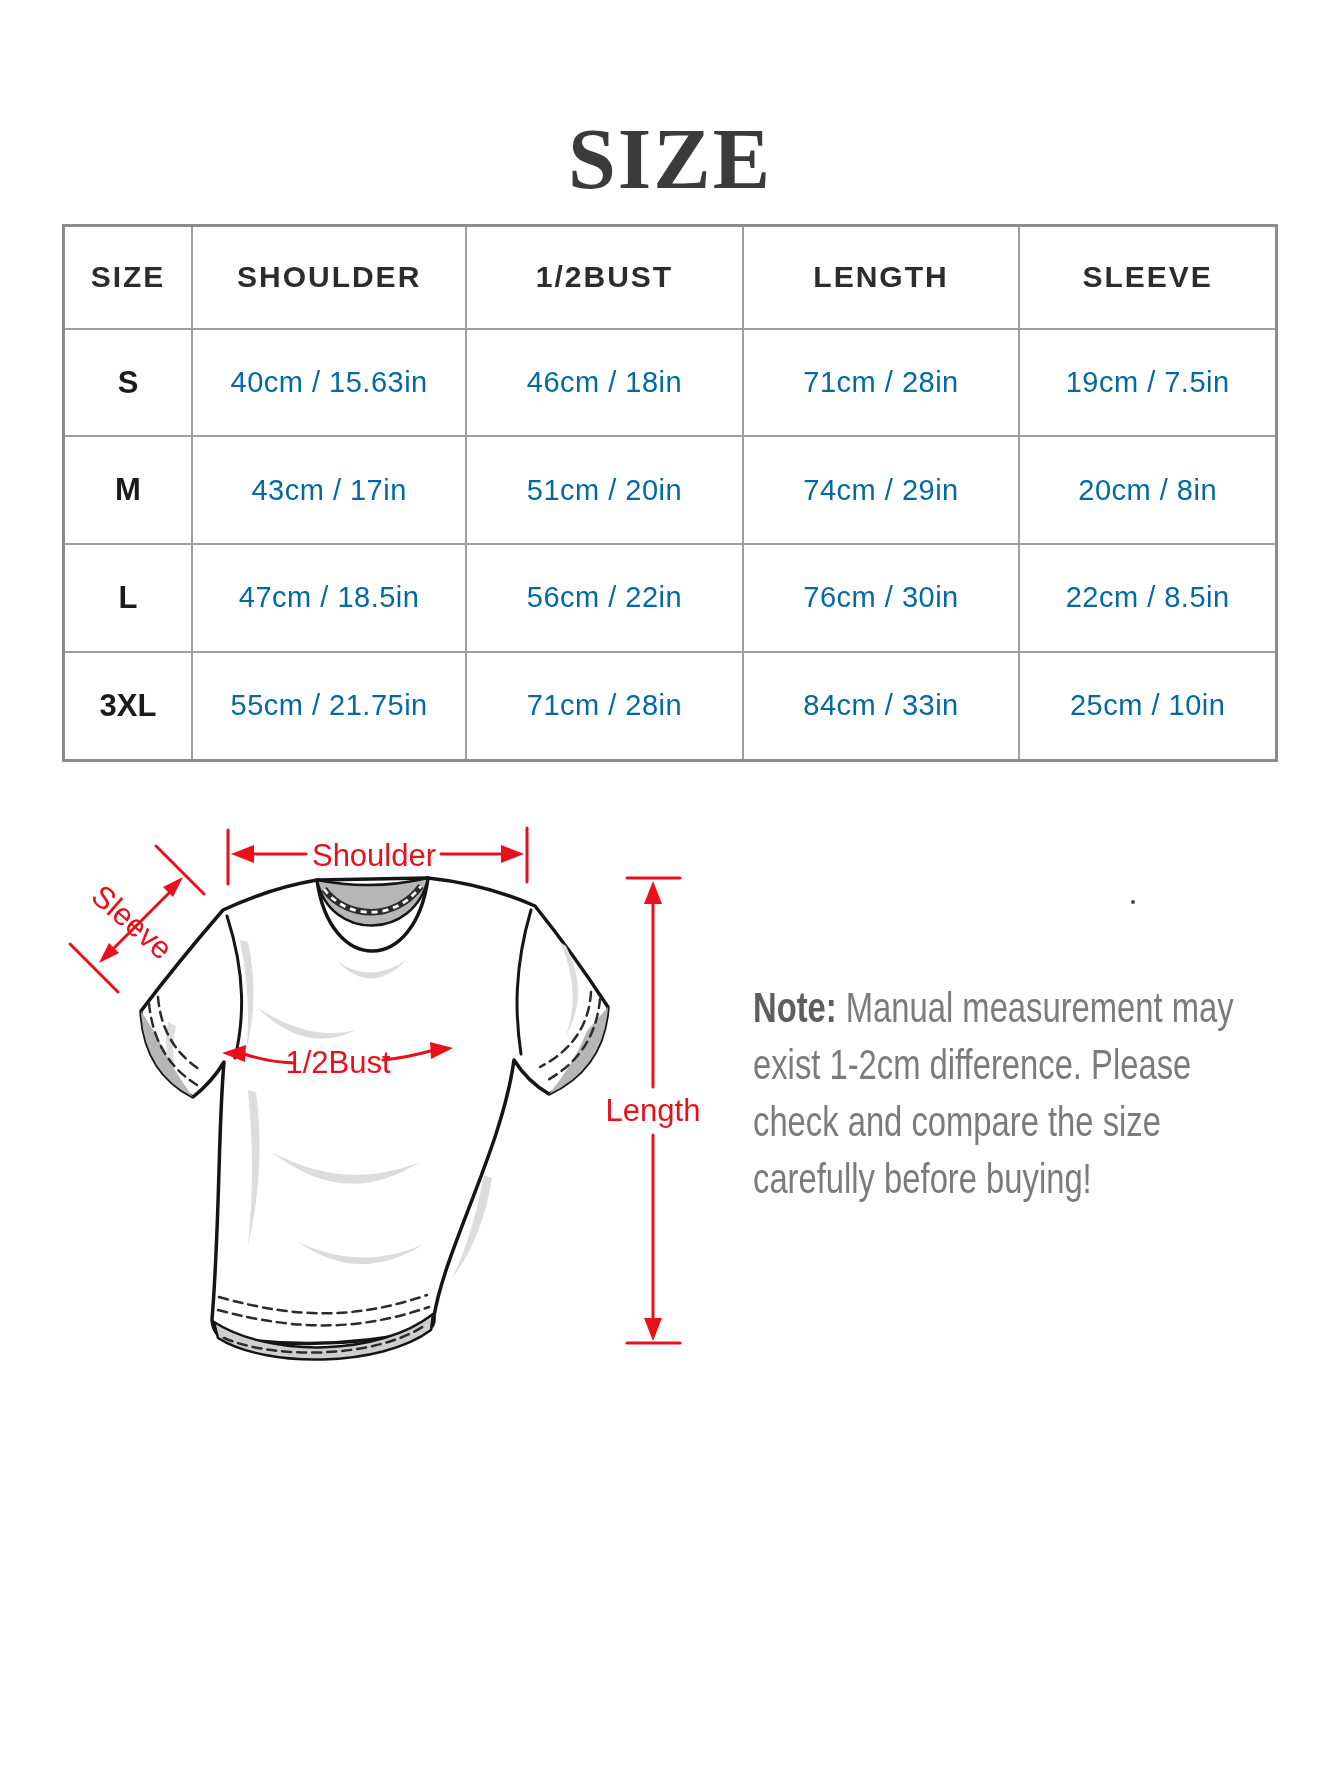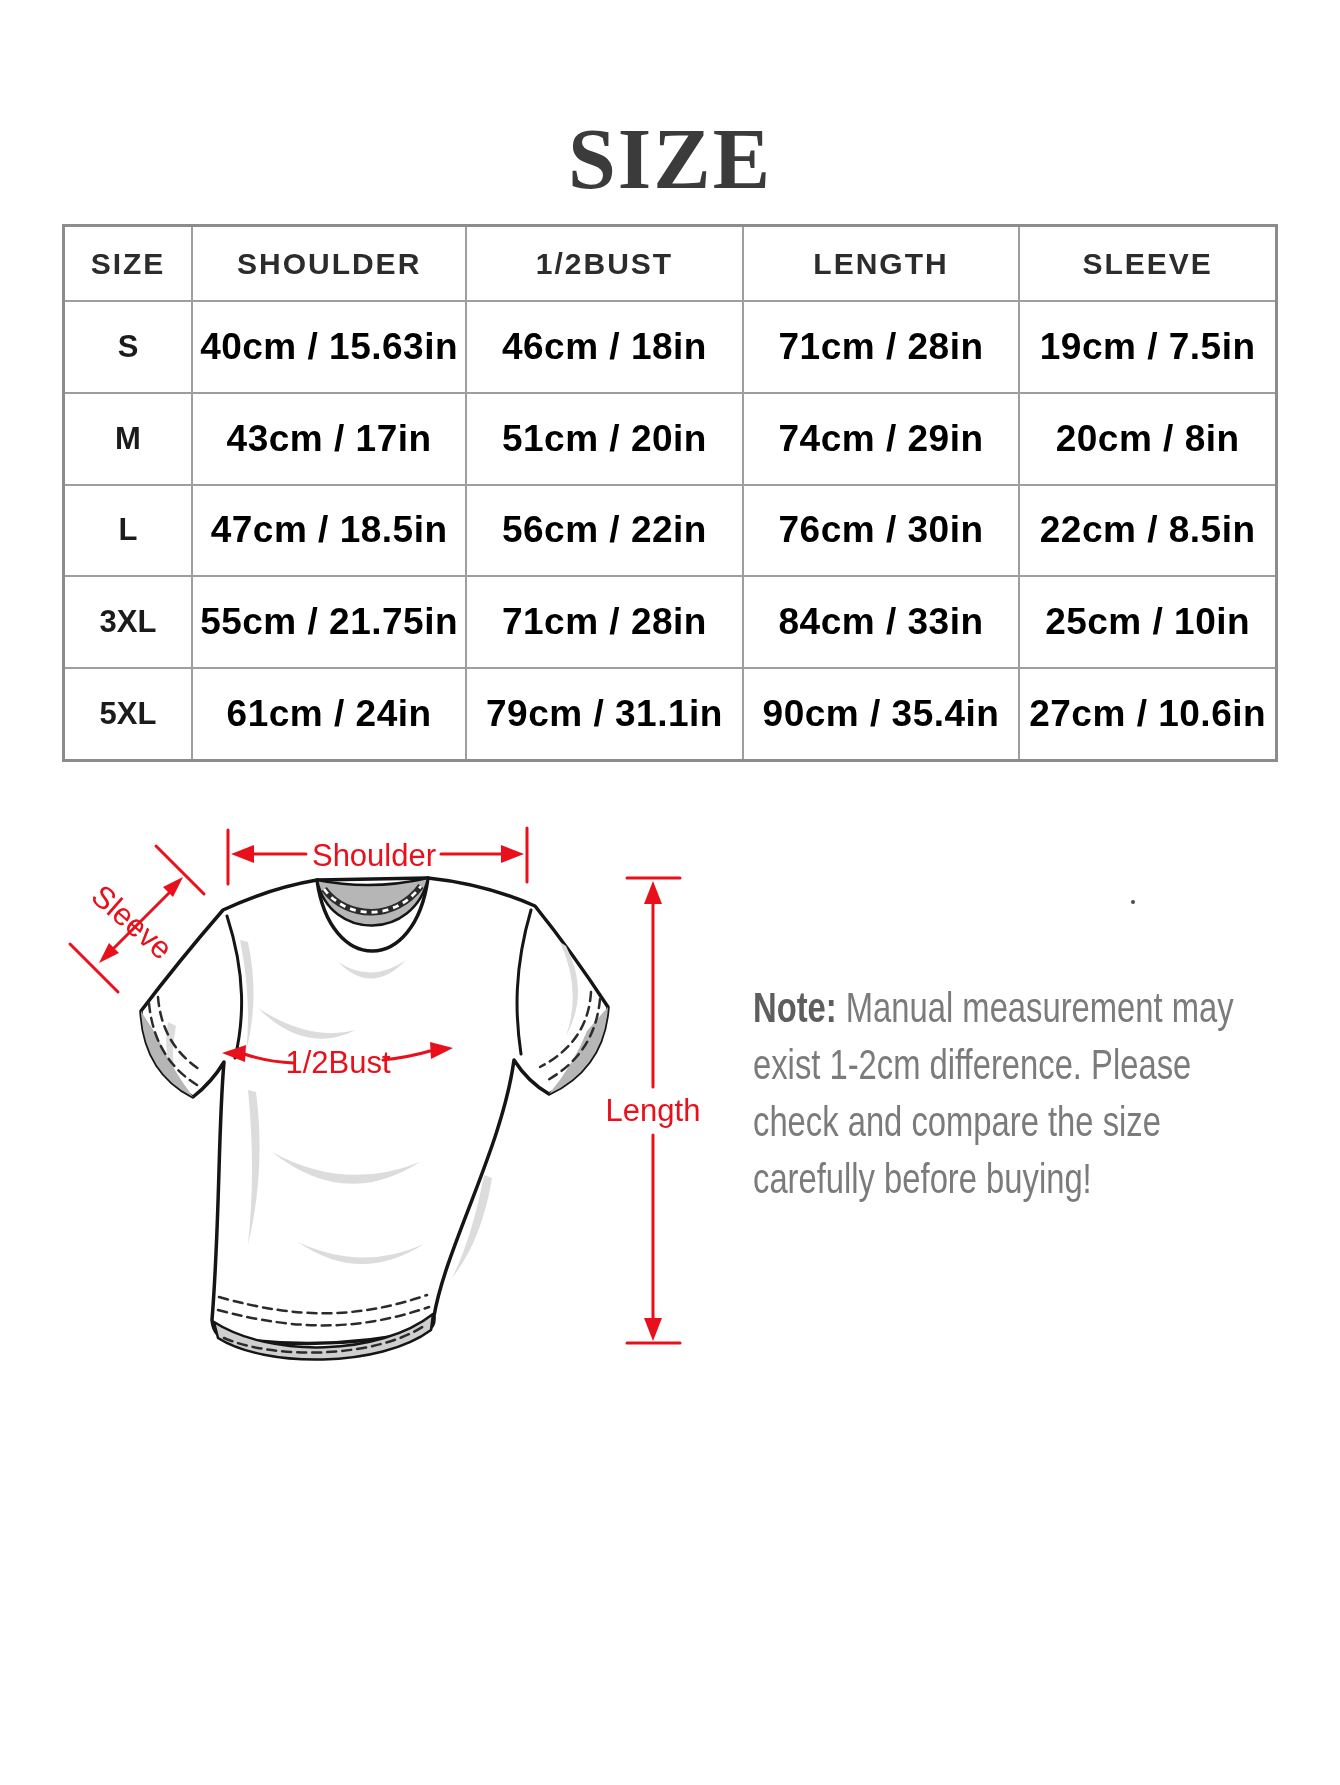--- a/index.html
+++ b/index.html
@@ -15,21 +15,21 @@
   table.size-table{
     position:absolute;left:62px;top:224px;width:1216px;height:538px;
     border-collapse:collapse;table-layout:fixed;border:3px solid #8c8c8c;
     background:#fff;
   }
   .size-table th,.size-table td{
     border:2px solid #9e9e9e;text-align:center;vertical-align:middle;padding:0;
   }
   .size-table th{font-size:30px;font-weight:700;color:#2c2c2c;letter-spacing:2px;}
   .size-table td.size-col{font-size:31px;font-weight:700;color:#1b1b1b;}
-  .size-table td.val{font-size:37px;color:#000000;letter-spacing:0.5px;font-weight:bold;}
+  .size-table td.val{font-size:29px;color:#0369a1;letter-spacing:0.5px;}
   .note{
     position:absolute;left:753px;top:979px;
     transform:scaleX(0.78);transform-origin:left top;
     font-size:42px;line-height:57px;color:#7b7b7b;white-space:nowrap;
   }
   .note b{color:#5e5e5e;font-weight:700;}
   .stray-dot{
     position:absolute;left:1131px;top:900px;width:4px;height:4px;
     background:#4c4c4c;border-radius:50%;
   }
@@ -88,27 +88,20 @@
     <td class="val">56cm / 22in</td>
     <td class="val">76cm / 30in</td>
     <td class="val">22cm / 8.5in</td>
   </tr>
   <tr>
     <td class="size-col">3XL</td>
     <td class="val">55cm / 21.75in</td>
     <td class="val">71cm / 28in</td>
     <td class="val">84cm / 33in</td>
     <td class="val">25cm / 10in</td>
-  </tr>
-  <tr>
-    <td class="size-col">5XL</td>
-    <td class="val">61cm / 24in</td>
-    <td class="val">79cm / 31.1in</td>
-    <td class="val">90cm / 35.4in</td>
-    <td class="val">27cm / 10.6in</td>
   </tr>
 </tbody>
   </table>
 
 <svg class="diagram" width="760" height="600" viewBox="0 800 760 600" xmlns="http://www.w3.org/2000/svg">
 
   <path class="outline" d="
     M 317,880
     Q 270,888 223,910
     Q 178,962 141,1011

